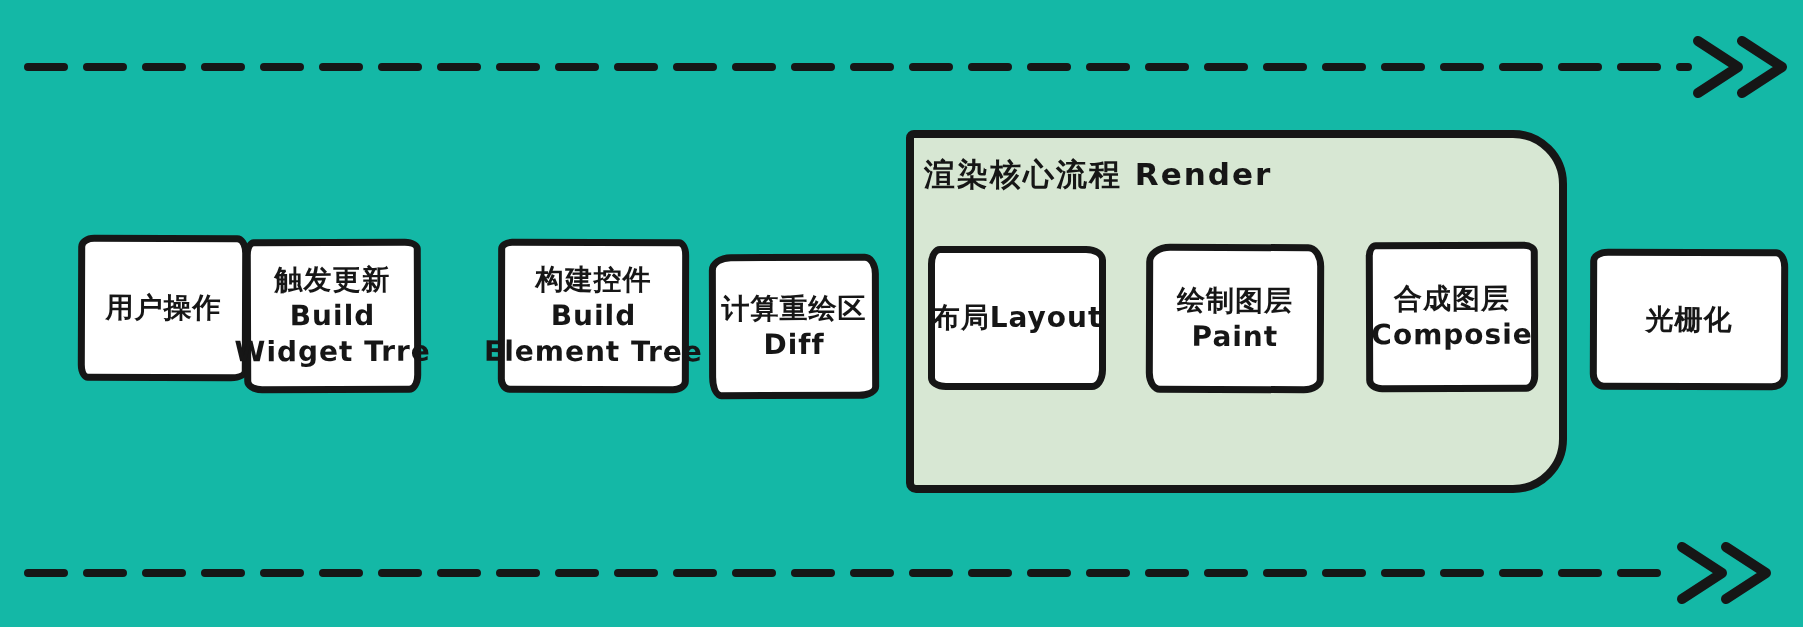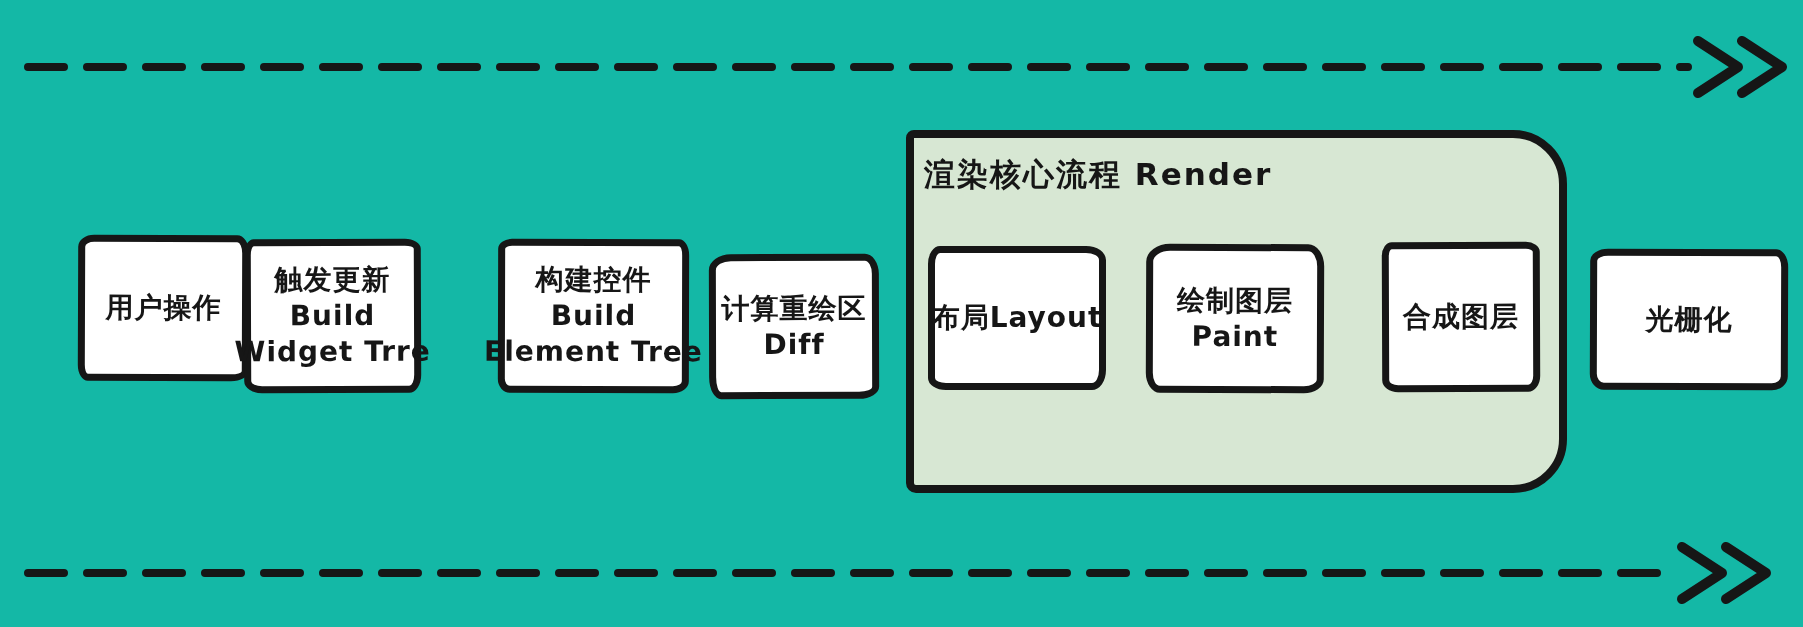--- a/index.html
+++ b/index.html
@@ -74,23 +74,23 @@
         border-radius: 14px 10px 16px 12px / 10px 16px 12px 14px;
         transform: rotate(0.15deg); margin-left: 28px; }
   .n4 { left: 709px; top: 246px; width: 170px; height: 145px;
         border-radius: 22px 14px 20px 12px / 16px 20px 12px 22px;
         transform: rotate(-0.15deg); margin-top: 8px; }
   .n5 { left: 928px; top: 246px; width: 178px; height: 144px;
         border-radius: 12px 20px 14px 18px / 18px 14px 20px 12px; }
   .n6 { left: 1146px; top: 244px; width: 178px; height: 149px;
         border-radius: 24px 16px 20px 14px / 18px 22px 14px 20px;
         transform: rotate(0.2deg); }
-  .n7 { left: 1366px; top: 242px; width: 158px; height: 150px;
+  .n7 { left: 1366px; top: 242px; width: 172px; height: 150px;
         border-radius: 10px 14px 12px 16px / 14px 10px 16px 12px;
-        transform: rotate(-0.2deg); margin-left: 16px; }
+        transform: rotate(-0.2deg); }
   .n8 { left: 1590px; top: 249px; width: 198px; height: 141px;
         border-radius: 18px 12px 16px 14px / 12px 18px 14px 16px;
         transform: rotate(0.2deg); }
 
   .stroke { stroke: #161616; fill: none; }
 </style>
 </head>
 <body>
 
 <div class="canvas">
@@ -130,20 +130,21 @@
     <span>布局Layout</span>
   </div>
 
   <div class="node n6">
     <span>绘制图层</span>
     <span>Paint</span>
   </div>
 
   <div class="node n7">
     <span>合成图层</span>
+    <span>Composie</span>
   </div>
 
   <div class="node n8">
     <span>光栅化</span>
   </div>
 
   <svg class="arrow-svg arrow-bottom" viewBox="0 0 1803 70" xmlns="http://www.w3.org/2000/svg">
     <line class="stroke" x1="28" y1="35" x2="1672" y2="35" stroke-width="8" stroke-linecap="round" stroke-dasharray="36 23"></line>
     <polyline class="stroke" points="1682,9 1722,35 1682,61" stroke-width="10" stroke-linecap="round" stroke-linejoin="round"></polyline>
     <polyline class="stroke" points="1726,9 1766,35 1726,61" stroke-width="10" stroke-linecap="round" stroke-linejoin="round"></polyline>

